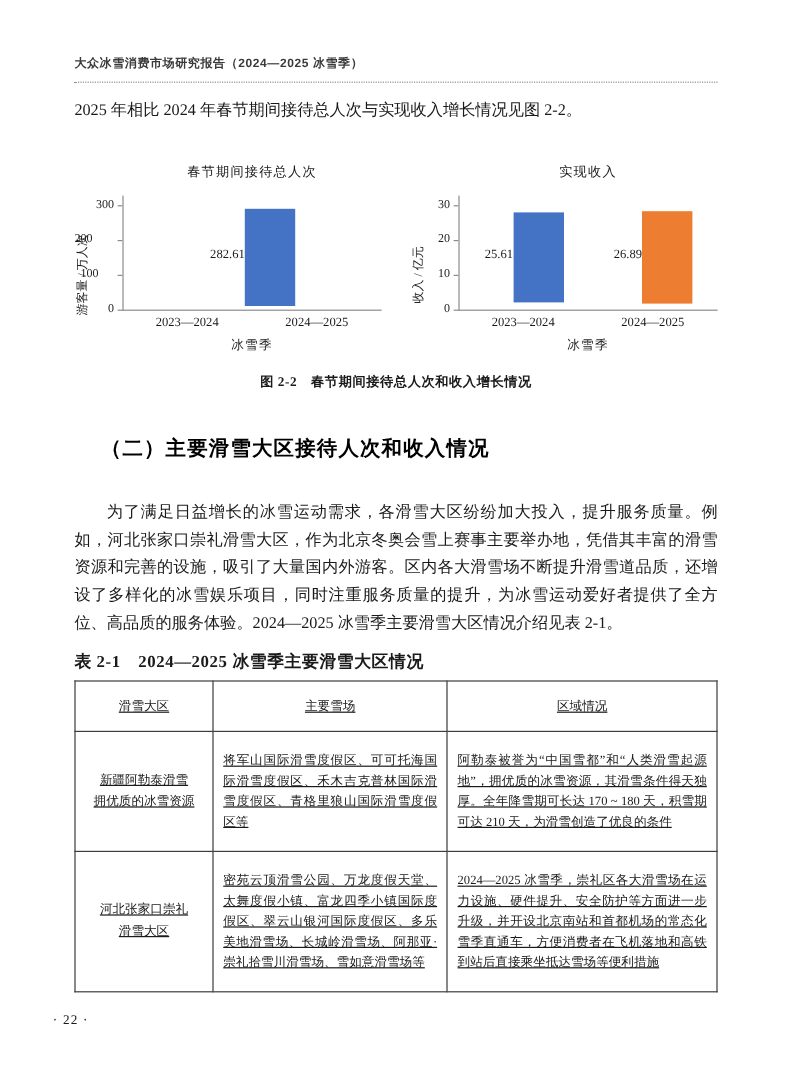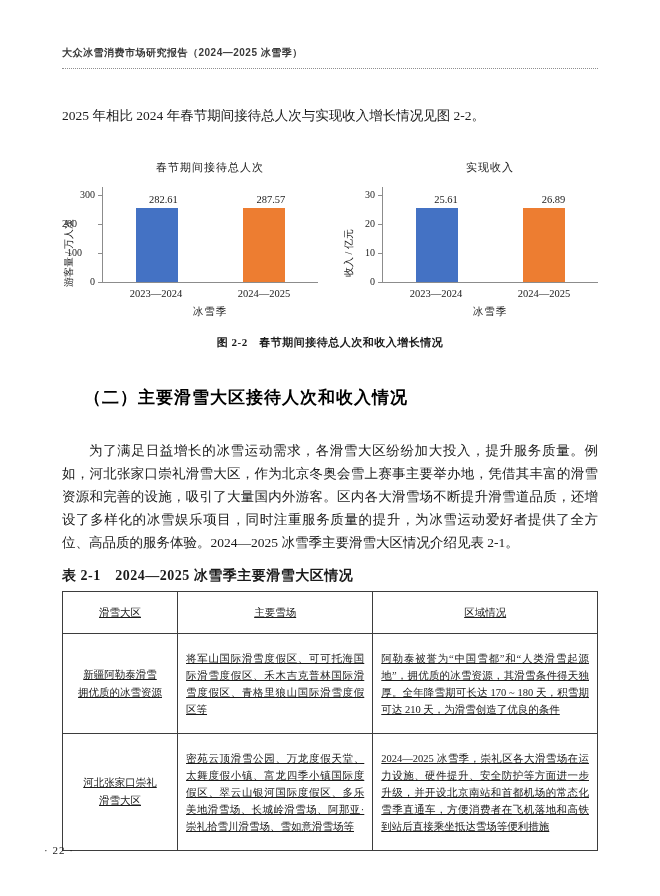--- a/index.html
+++ b/index.html
@@ -17,21 +17,21 @@
   
   .doc-header {
     font-family:"Liberation Sans", sans-serif;
     font-weight:bold; font-size:10px; color:#3a3a3a;
     letter-spacing:.5px;
     padding-bottom:8px;
     border-bottom:1px dotted #8f8f8f;
   }
 
   
-  .intro { margin-top:37px; font-size:13.5px; line-height:20px; }
+  .intro { margin-top:13px; font-size:13.5px; line-height:20px; }
 
   
   .charts-row { margin-top:34px; display:flex; gap:24px; }
   .chart { flex:1; }
   .chart-title { text-align:center; font-size:11px; letter-spacing:1px; padding-left:40px; }
   .chart-mid { display:flex; margin-top:12px; }
   .ylab { position:relative; width:13px; }
   .ylab span {
     position:absolute; top:50%; left:50%;
     transform:translate(-50%,-50%) rotate(-90deg);
@@ -50,22 +50,22 @@
     transform:translateY(50%);
     display:flex; align-items:center; gap:3px;
     font-size:10px; color:#222; line-height:1;
   }
   .ytick .mark { width:4px; height:1px; background:#8c8c8c; }
   .bar-row {
     position:absolute; left:0; right:0; top:0; bottom:0;
     display:flex; justify-content:space-around; align-items:flex-end;
   }
   .bar-group {
-    height:100%; display:flex; flex-direction:column;
-    justify-content:flex-end; align-items:flex-end;
+    height:100%; display:flex; flex-direction:row;
+    justify-content:flex-end; align-items:center;
   }
   .bar-val { font-size:10.5px; margin-bottom:2px; line-height:1; }
   .bar { width:42px; }
   .x-labels { display:flex; justify-content:space-around; font-size:10.5px; margin-top:5px; }
   .x-title { text-align:center; font-size:10.5px; letter-spacing:1px; margin-top:6px; }
 
   .figure-caption {
     text-align:center; font-weight:bold; font-size:11px;
     margin-top:16px; letter-spacing:.5px;
   }
@@ -145,24 +145,20 @@
                     <span class="mark"></span>
                   </div>
                 <div class="ytick" style="bottom: 100%;">
                     <span>300</span>
                     <span class="mark"></span>
                   </div>
                 <div class="bar-row">
                   <div class="bar-group">
                     <div class="bar-val">282.61</div>
                     <div class="bar" style="height: 94.2033%; background: rgb(68, 114, 196);"></div>
-                  </div>
-                  <div class="bar-group">
-                    <div class="bar-val">287.57</div>
-                    <div class="bar" style="height: 95.8567%; background: rgb(237, 125, 49);"></div>
                   </div>
                 </div>
               </div>
             </div>
             <div class="x-labels">
               <span>2023—2024</span>
               <span>2024—2025</span>
             </div>
             <div class="x-title">冰雪季</div>
           </div>

